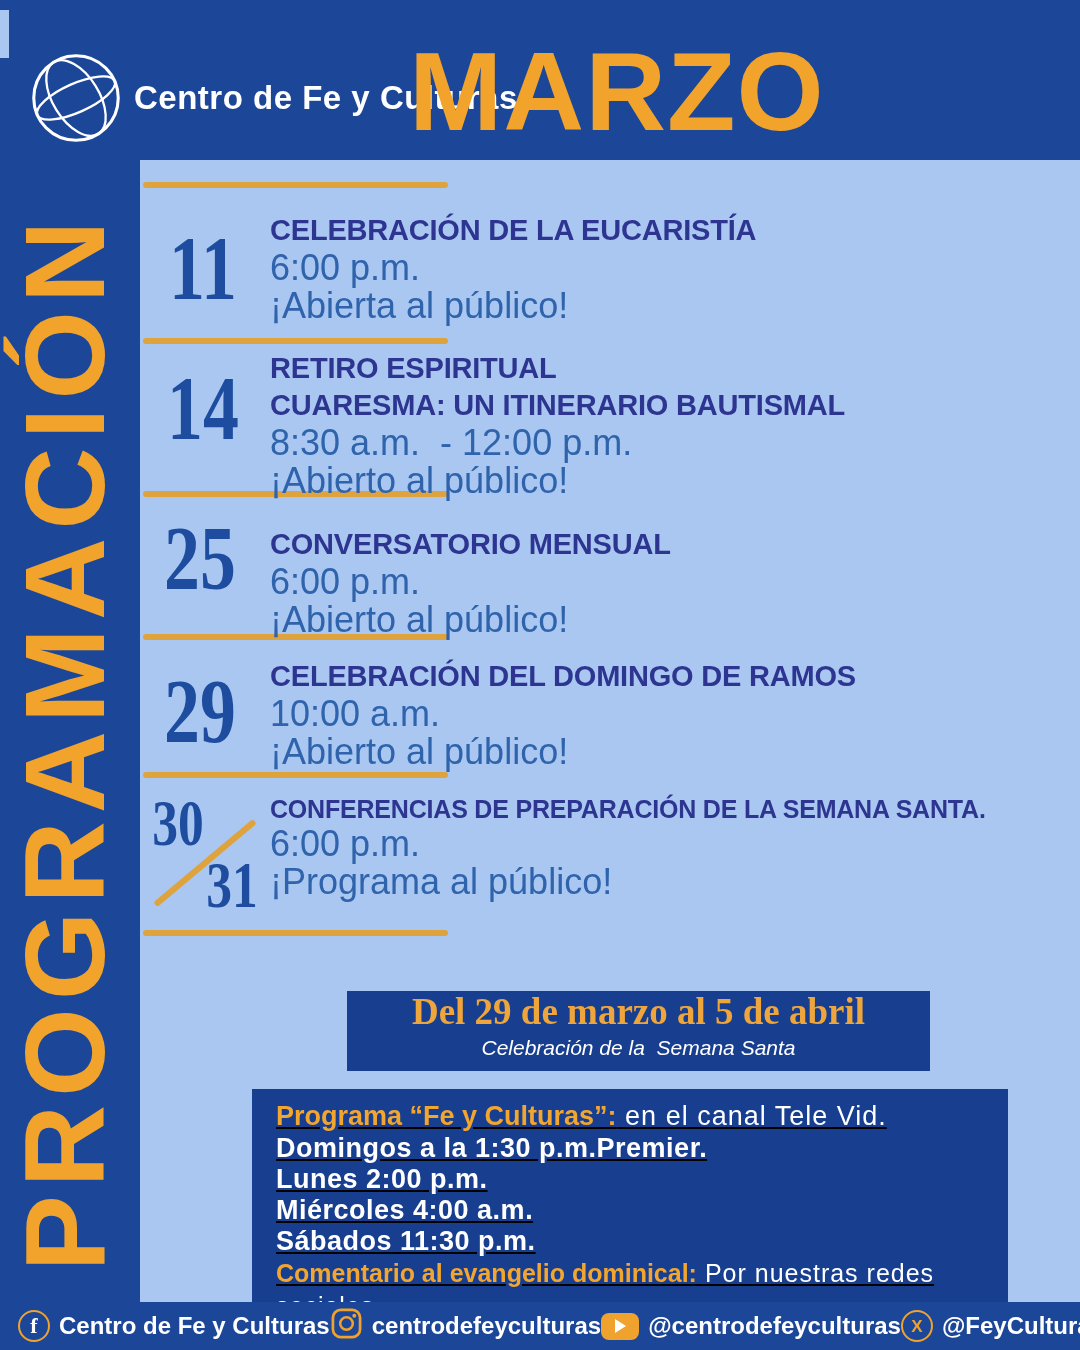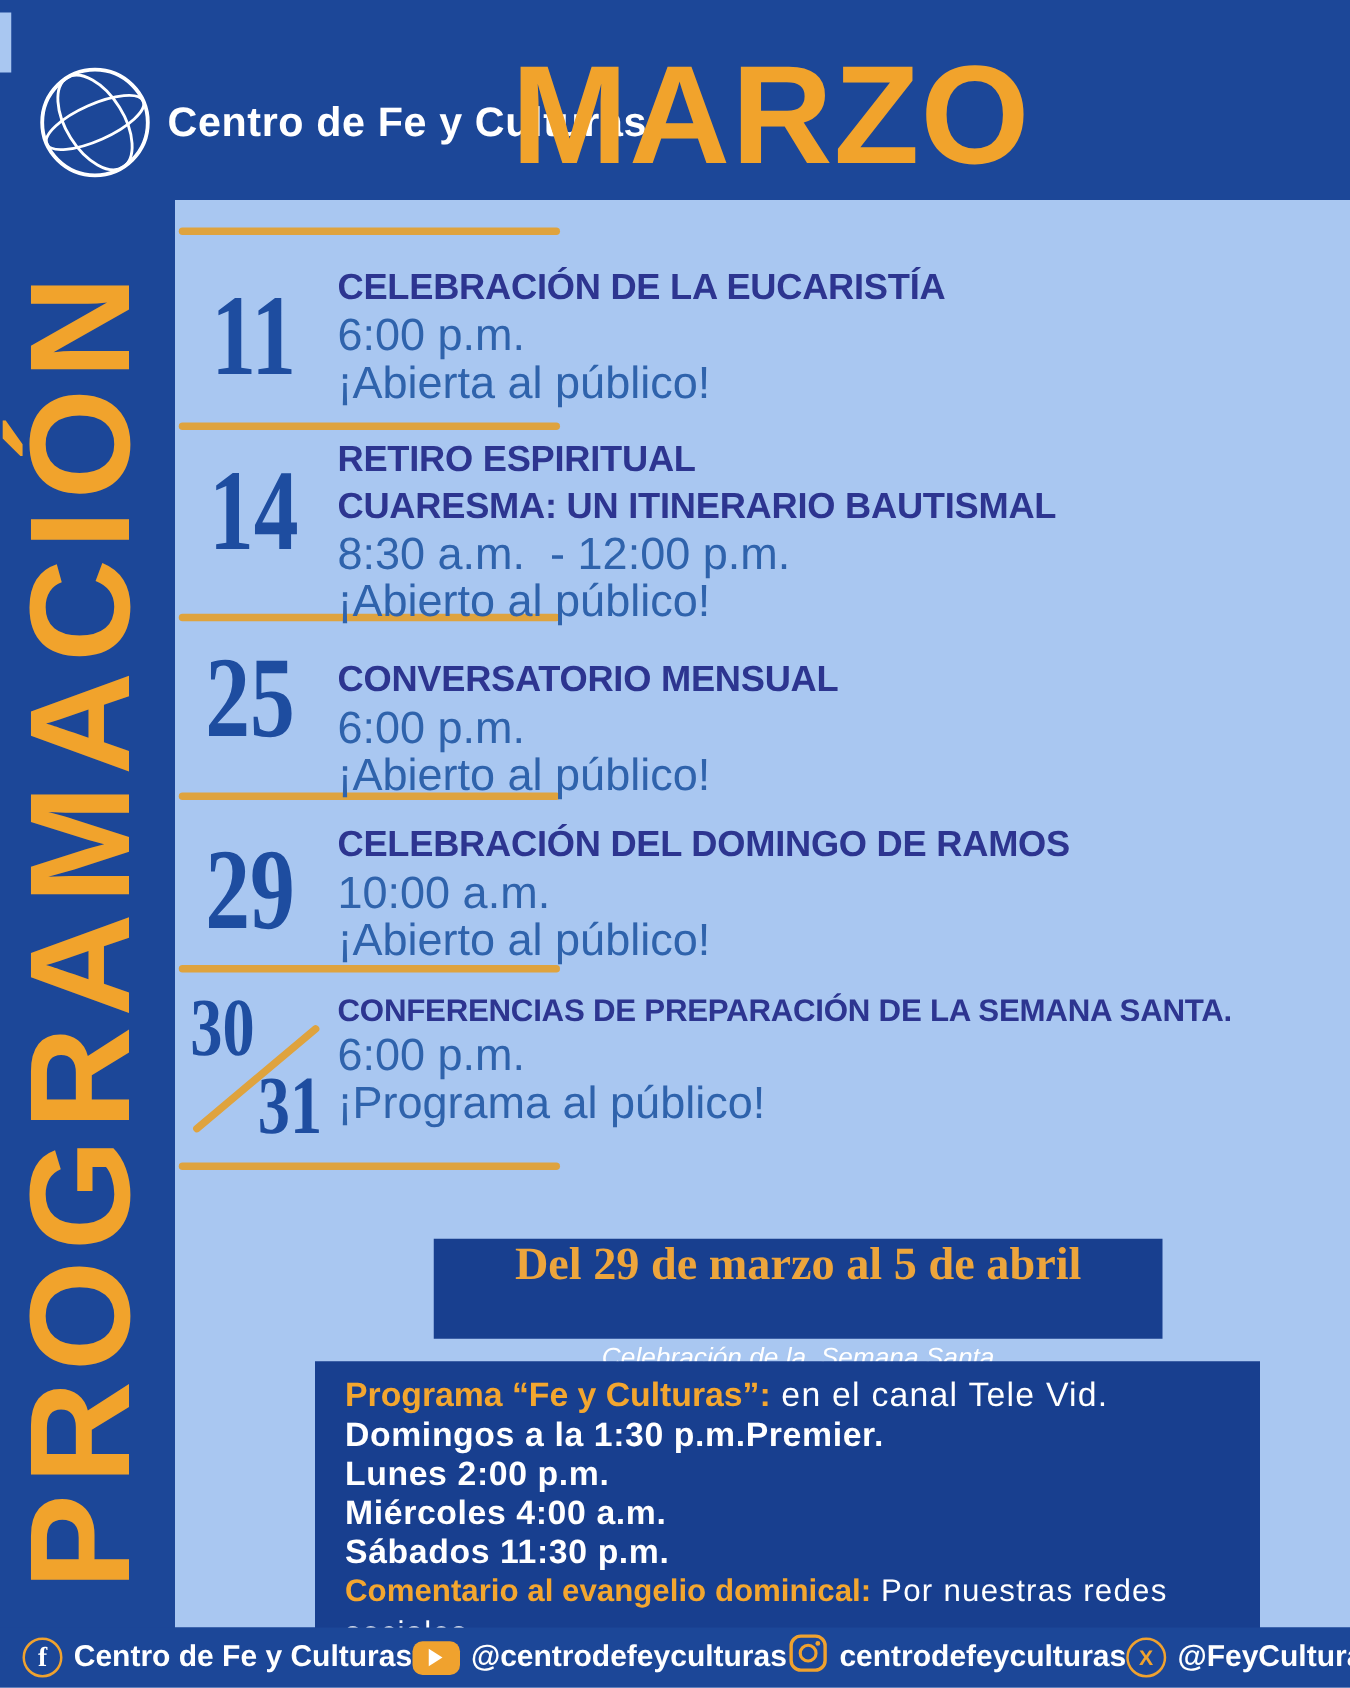--- a/index.html
+++ b/index.html
@@ -40,28 +40,28 @@
   .day-small{font-size:66px; width:72px;}
   .slash{position:absolute; left:140px; top:860px; width:130px; height:6px; border-radius:3px;
          background:#dfa33e; transform:rotate(-40deg);}
   .einfo{position:absolute; left:270px; width:790px;}
   .etitle{color:#2d3590; font-weight:800; font-size:29px; line-height:37px; letter-spacing:-.2px;}
   .etitle-sm{font-size:25px; line-height:32px;}
   .etime,.enote{color:#2f63ac; font-size:36px; line-height:38px; white-space:pre-wrap;}
 
   
   .banner{position:absolute; left:347px; top:991px; width:583px; height:80px; background:#183f8f;
-          display:flex; flex-direction:column; align-items:center; justify-content:flex-start;gap:39px;}
+          display:flex; flex-direction:column; align-items:center; justify-content:flex-start;}
   .banner-title{font-family:"Liberation Serif", serif; font-weight:700; color:#eda53c;
                 font-size:37px; line-height:42px;}
   .banner-sub{color:#ffffff; font-style:italic; font-size:21px; line-height:30px; white-space:pre-wrap;}
 
   
   .program{position:absolute; left:252px; top:1089px; width:756px; height:236px; background:#183f8f;
-           box-sizing:border-box; padding:10px 24px;}
+           box-sizing:border-box; padding:10px 24px;text-decoration:underline;}
   .pline{font-size:27px; line-height:31px; color:#ffffff;}
   .pline.first{line-height:34px;}
   .pline.bold{font-weight:700; letter-spacing:.5px;}
   .pline.last{font-size:25px; line-height:33px;}
   .plabel{color:#f3a62f; font-weight:700;}
   .prest{color:#ffffff; font-weight:400; letter-spacing:1px;}
 
   
   .footer{position:absolute; left:0; top:1302px; width:1080px; height:48px; background:#1c4798;
           display:flex; align-items:center; justify-content:space-between; padding:0 18px; box-sizing:border-box;}
@@ -160,34 +160,34 @@
   </div>
 
   <div class="footer">
     <div class="fitem">
       <span class="ficon-circle">
           <span class="fb-f">f</span>
         </span>
       <span>Centro de Fe y Culturas</span>
     </div>
     <div class="fitem">
-      <span class="yt-rect">
-          <span class="yt-play"></span>
-        </span>
-      <span>@centrodefeyculturas</span>
-    </div>
-    <div class="fitem">
       <span>
         <svg width="33" height="33" viewBox="0 0 34 34" fill="none">
           <rect x="3" y="3" width="28" height="28" rx="8" stroke="#f0a22e" stroke-width="2.8"></rect>
           <circle cx="17" cy="17" r="6.5" stroke="#f0a22e" stroke-width="2.6"></circle>
           <circle cx="25" cy="9" r="2" fill="#f0a22e"></circle>
         </svg>
       </span>
       <span>centrodefeyculturas</span>
+    </div>
+    <div class="fitem">
+      <span class="yt-rect">
+          <span class="yt-play"></span>
+        </span>
+      <span>@centrodefeyculturas</span>
     </div>
     <div class="fitem">
       <span class="ficon-circle">
           <span class="x-letter">X</span>
         </span>
       <span>@FeyCulturas</span>
     </div>
 
   </div>
 

